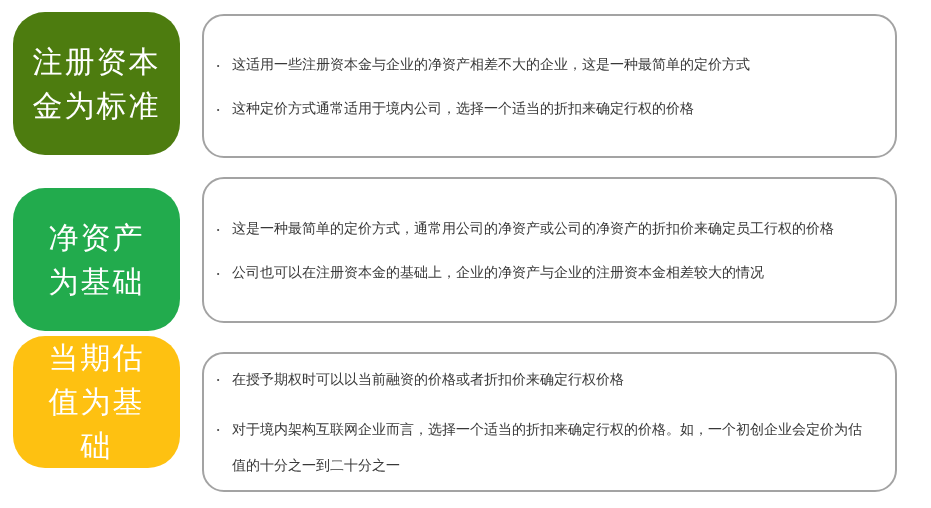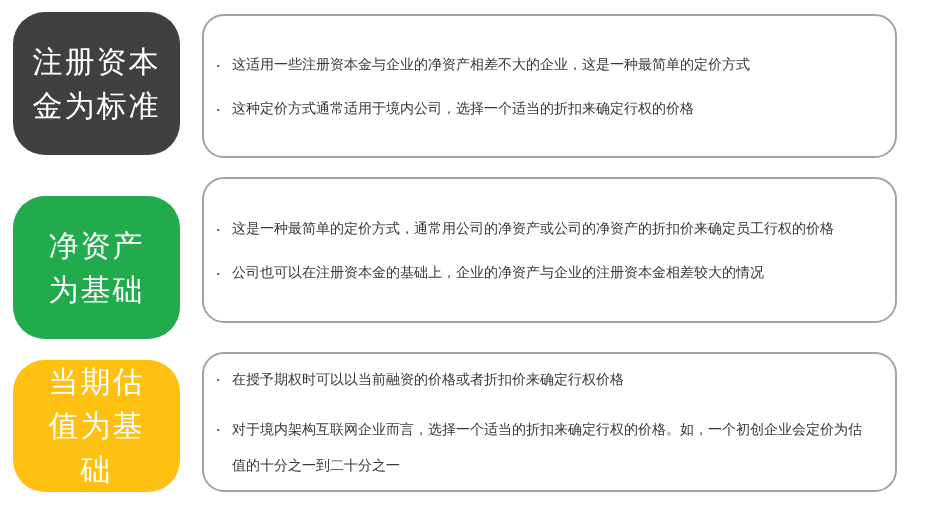--- a/index.html
+++ b/index.html
@@ -24,22 +24,22 @@
     align-items: center;
     justify-content: center;
     text-align: center;
     color: var(--label-text-color, #ffffff);
     font-size: 30px;
     line-height: 44px;
     letter-spacing: 2px;
     white-space: pre-line;
   }
   .lb1 { top: 12px;  height: 143px; }
-  .lb2 { top: 196px; height: 143px; }
-  .lb3 { top: 360px; height: 132px; }
+  .lb2 { top: 188px; height: 143px; }
+  .lb3 { top: 336px; height: 132px; }
   .content-box {
     position: absolute;
     left: 202px;
     width: 695px;
     background: #ffffff;
     border: 2px solid var(--border-color, #a3a3a3);
     border-radius: 22px;
     box-sizing: border-box;
     display: flex;
     flex-direction: column;
@@ -69,21 +69,21 @@
     color: var(--text-color, #383838);
   }
   .cb3 .dot { line-height: 36px; }
   .cb3 .bullet-text { line-height: 36px; }
 </style>
 </head>
 <body style="background: rgb(255, 255, 255);">
 
 <div class="canvas">
 
-  <div class="label-box lb1" style="background: #404040; align-items: center;">
+  <div class="label-box lb1" style="background: #4d7c0f; align-items: center;">
     <span>注册资本
 金为标准</span>
   </div>
   <div class="content-box cb1">
     <div class="bullet">
       <span class="dot">·</span>
       <span class="bullet-text">这适用一些注册资本金与企业的净资产相差不大的企业，这是一种最简单的定价方式</span>
     </div>
     <div class="bullet">
       <span class="dot">·</span>

